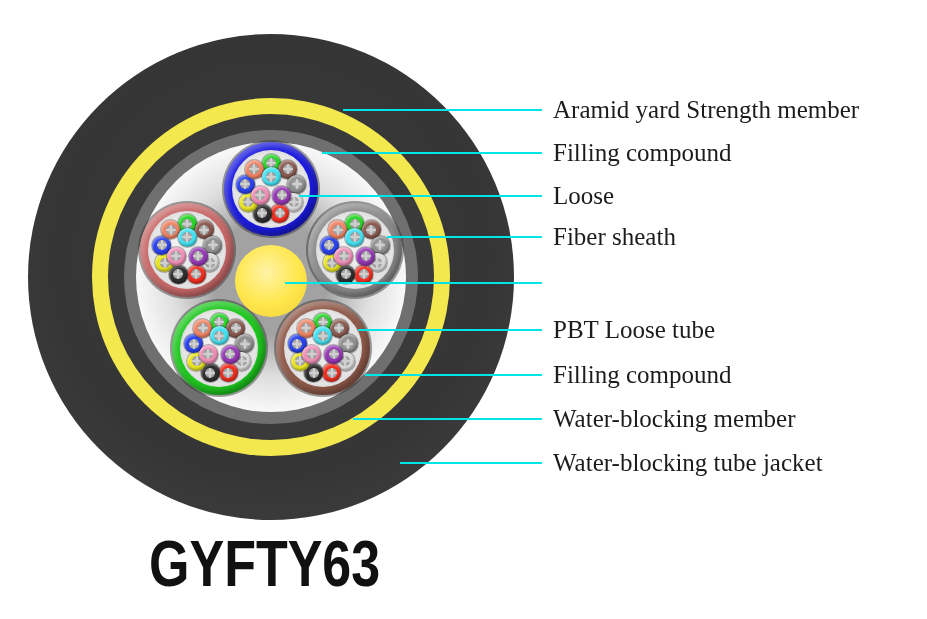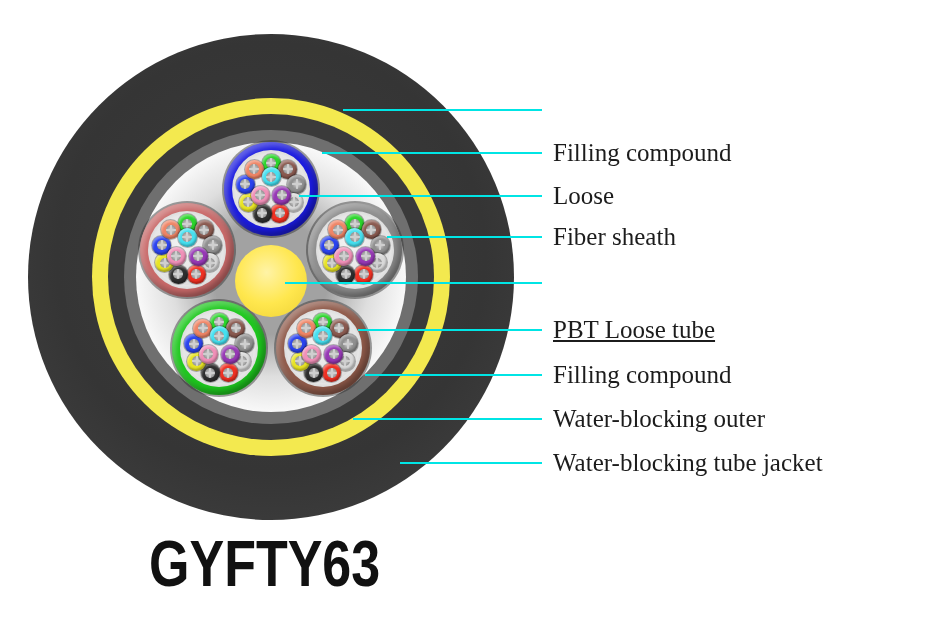--- a/index.html
+++ b/index.html
@@ -158,30 +158,31 @@
       <div class="circle" style="left: 313.225px; top: 326.193px; height: 19px; width: 19px; background: rgb(69, 224, 240); box-shadow: rgba(0, 0, 0, 0.28) 0px 0px 0px 1px, rgba(0, 0, 0, 0.28) -1px -2px 2px inset, rgba(255, 255, 255, 0.35) 1px 2px 2px inset;"></div>
       <div class="circle" style="left: 317.725px; top: 330.693px; height: 10px; width: 10px; background: linear-gradient(0deg, transparent 42%, rgb(207, 207, 207) 42%, rgb(207, 207, 207) 58%, transparent 58%), linear-gradient(90deg, transparent 42%, rgb(207, 207, 207) 42%, rgb(207, 207, 207) 58%, transparent 58%), radial-gradient(circle, rgb(200, 200, 200) 0px, rgb(200, 200, 200) 20%, rgb(154, 154, 154) 62%);"></div>
       <div class="circle" style="left: 324.05px; top: 344.943px; height: 19px; width: 19px; background: rgb(150, 56, 181); box-shadow: rgba(0, 0, 0, 0.28) 0px 0px 0px 1px, rgba(0, 0, 0, 0.28) -1px -2px 2px inset, rgba(255, 255, 255, 0.35) 1px 2px 2px inset;"></div>
       <div class="circle" style="left: 328.55px; top: 349.443px; height: 10px; width: 10px; background: linear-gradient(0deg, transparent 42%, rgb(207, 207, 207) 42%, rgb(207, 207, 207) 58%, transparent 58%), linear-gradient(90deg, transparent 42%, rgb(207, 207, 207) 42%, rgb(207, 207, 207) 58%, transparent 58%), radial-gradient(circle, rgb(200, 200, 200) 0px, rgb(200, 200, 200) 20%, rgb(154, 154, 154) 62%);"></div>
       <div class="circle" style="left: 302.4px; top: 344.943px; height: 19px; width: 19px; background: rgb(240, 144, 184); box-shadow: rgba(0, 0, 0, 0.28) 0px 0px 0px 1px, rgba(0, 0, 0, 0.28) -1px -2px 2px inset, rgba(255, 255, 255, 0.35) 1px 2px 2px inset;"></div>
       <div class="circle" style="left: 306.9px; top: 349.443px; height: 10px; width: 10px; background: linear-gradient(0deg, transparent 42%, rgb(207, 207, 207) 42%, rgb(207, 207, 207) 58%, transparent 58%), linear-gradient(90deg, transparent 42%, rgb(207, 207, 207) 42%, rgb(207, 207, 207) 58%, transparent 58%), radial-gradient(circle, rgb(200, 200, 200) 0px, rgb(200, 200, 200) 20%, rgb(154, 154, 154) 62%);"></div>
       <div class="circle" style="left: 235px; top: 245px; height: 72px; width: 72px; background: radial-gradient(circle at 44% 38%, rgb(255, 243, 166) 0%, rgb(255, 231, 78) 52%, rgb(242, 214, 58) 88%, rgb(248, 226, 117) 100%);"></div>
     </div>
   <div class="abs" style="inset:0;">
       <div class="callout-line" style="left: 343px; top: 109px; width: 199px; background: rgb(0, 229, 229);"></div>
+      <div class="callout-label" style="left: 553px; top: 94px; color: rgb(28, 28, 28);">Aramid yard Strength member</div>
       <div class="callout-line" style="left: 322px; top: 152px; width: 220px; background: rgb(0, 229, 229);"></div>
       <div class="callout-label" style="left: 553px; top: 137px; color: rgb(28, 28, 28);">Filling compound</div>
       <div class="callout-line" style="left: 299px; top: 195px; width: 243px; background: rgb(0, 229, 229);"></div>
       <div class="callout-label" style="left: 553px; top: 180px; color: rgb(28, 28, 28);">Loose</div>
       <div class="callout-line" style="left: 387px; top: 236px; width: 155px; background: rgb(0, 229, 229);"></div>
       <div class="callout-label" style="left: 553px; top: 221px; color: rgb(28, 28, 28);">Fiber sheath</div>
       <div class="callout-line" style="left: 285px; top: 282px; width: 257px; background: rgb(0, 229, 229);"></div>
       <div class="callout-line" style="left: 358px; top: 329px; width: 184px; background: rgb(0, 229, 229);"></div>
-      <div class="callout-label" style="left: 553px; top: 314px; color: rgb(28, 28, 28); text-decoration: underline;">PBT Loose tube</div>
+      <div class="callout-label" style="left: 553px; top: 314px; color: rgb(28, 28, 28);">PBT Loose tube</div>
       <div class="callout-line" style="left: 365px; top: 374px; width: 177px; background: rgb(0, 229, 229);"></div>
       <div class="callout-label" style="left: 553px; top: 359px; color: rgb(28, 28, 28);">Filling compound</div>
       <div class="callout-line" style="left: 353px; top: 418px; width: 189px; background: rgb(0, 229, 229);"></div>
-      <div class="callout-label" style="left: 553px; top: 403px; color: rgb(28, 28, 28);">Water-blocking outer</div>
+      <div class="callout-label" style="left: 553px; top: 403px; color: rgb(28, 28, 28);">Water-blocking member</div>
       <div class="callout-line" style="left: 400px; top: 462px; width: 142px; background: rgb(0, 229, 229);"></div>
       <div class="callout-label" style="left: 553px; top: 447px; color: rgb(28, 28, 28);">Water-blocking tube jacket</div>
     </div>
   <div class="title">GYFTY63</div>
 </div>
 
 </body></html>

